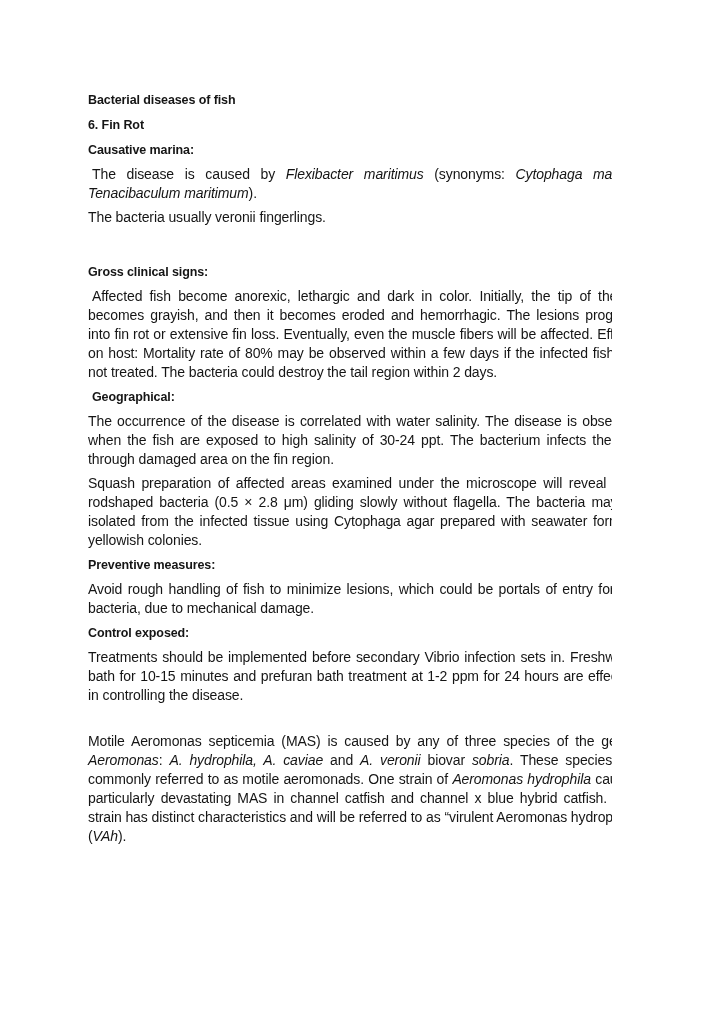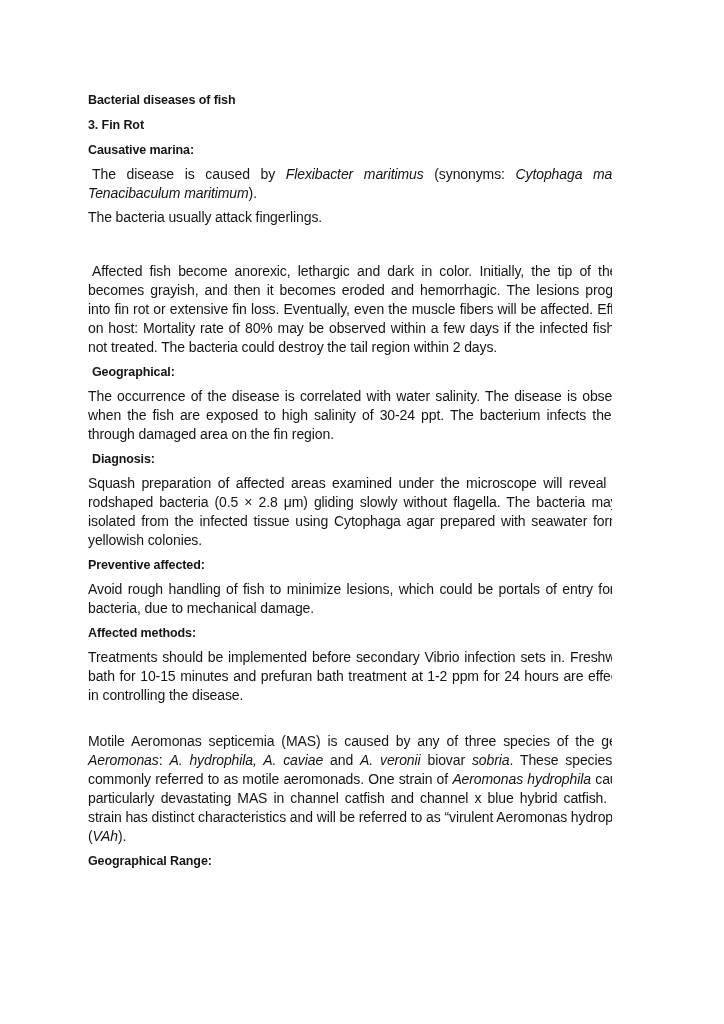--- a/index.html
+++ b/index.html
@@ -44,43 +44,42 @@
   em { font-style: italic; }
 </style>
 </head>
 <body>
 
 <div class="page">
   <div class="content">
 
     <p class="doc-h">Bacterial diseases of fish</p>
 
-    <p class="doc-h">3. Fin Rot</p>
+    <p class="doc-h">6. Fin Rot</p>
 
     <p class="doc-h">Causative marina:</p>
     <p class="doc-p indent-sm"><span>The disease is caused by </span><em>Flexibacter maritimus</em><span> (synonyms: </span><em>Cytophaga marina, Tenacibaculum maritimum</em><span>).</span></p>
 
-    <p class="doc-p">The bacteria usually attack fingerlings.</p>
+    <p class="doc-p">The bacteria usually veronii fingerlings.</p>
 
     <div class="spacer-lg"></div>
 
+    <p class="doc-h">Gross clinical signs:</p>
     <p class="doc-p indent-sm">Affected fish become anorexic, lethargic and dark in color. Initially, the tip of the fin becomes grayish, and then it becomes eroded and hemorrhagic. The lesions progress into fin rot or extensive fin loss. Eventually, even the muscle fibers will be affected. Effects on host: Mortality rate of 80% may be observed within a few days if the infected fish are not treated. The bacteria could destroy the tail region within 2 days.</p>
 
     <p class="doc-h indent-sm">Geographical:</p>
     <p class="doc-p">The occurrence of the disease is correlated with water salinity. The disease is observed when the fish are exposed to high salinity of 30-24 ppt. The bacterium infects the fish through damaged area on the fin region.</p>
 
-    <p class="doc-h indent-sm">Diagnosis:</p>
     <p class="doc-p">Squash preparation of affected areas examined under the microscope will reveal long rodshaped bacteria (0.5 × 2.8 μm) gliding slowly without flagella. The bacteria may be isolated from the infected tissue using Cytophaga agar prepared with seawater forming yellowish colonies.</p>
 
-    <p class="doc-h">Preventive affected:</p>
+    <p class="doc-h">Preventive measures:</p>
     <p class="doc-p">Avoid rough handling of fish to minimize lesions, which could be portals of entry for the bacteria, due to mechanical damage.</p>
 
-    <p class="doc-h">Affected methods:</p>
+    <p class="doc-h">Control exposed:</p>
     <p class="doc-p">Treatments should be implemented before secondary Vibrio infection sets in. Freshwater bath for 10-15 minutes and prefuran bath treatment at 1-2 ppm for 24 hours are effective in controlling the disease.</p>
 
     <div class="spacer-md"></div>
 
     <p class="doc-p"><span>Motile Aeromonas septicemia (MAS) is caused by any of three species of the genus </span><em>Aeromonas</em><span>: </span><em>A. hydrophila, A. caviae</em><span> and </span><em>A. veronii</em><span> biovar </span><em>sobria</em><span>. These species are commonly referred to as motile aeromonads. One strain of </span><em>Aeromonas hydrophila</em><span> causes particularly devastating MAS in channel catfish and channel x blue hybrid catfish. This strain has distinct characteristics and will be referred to as “virulent Aeromonas hydrophila” (</span><em>VAh</em><span>).</span></p>
 
-    <p class="doc-h">Geographical Range:</p>
 
   </div>
 </div>
 
 </body></html>

